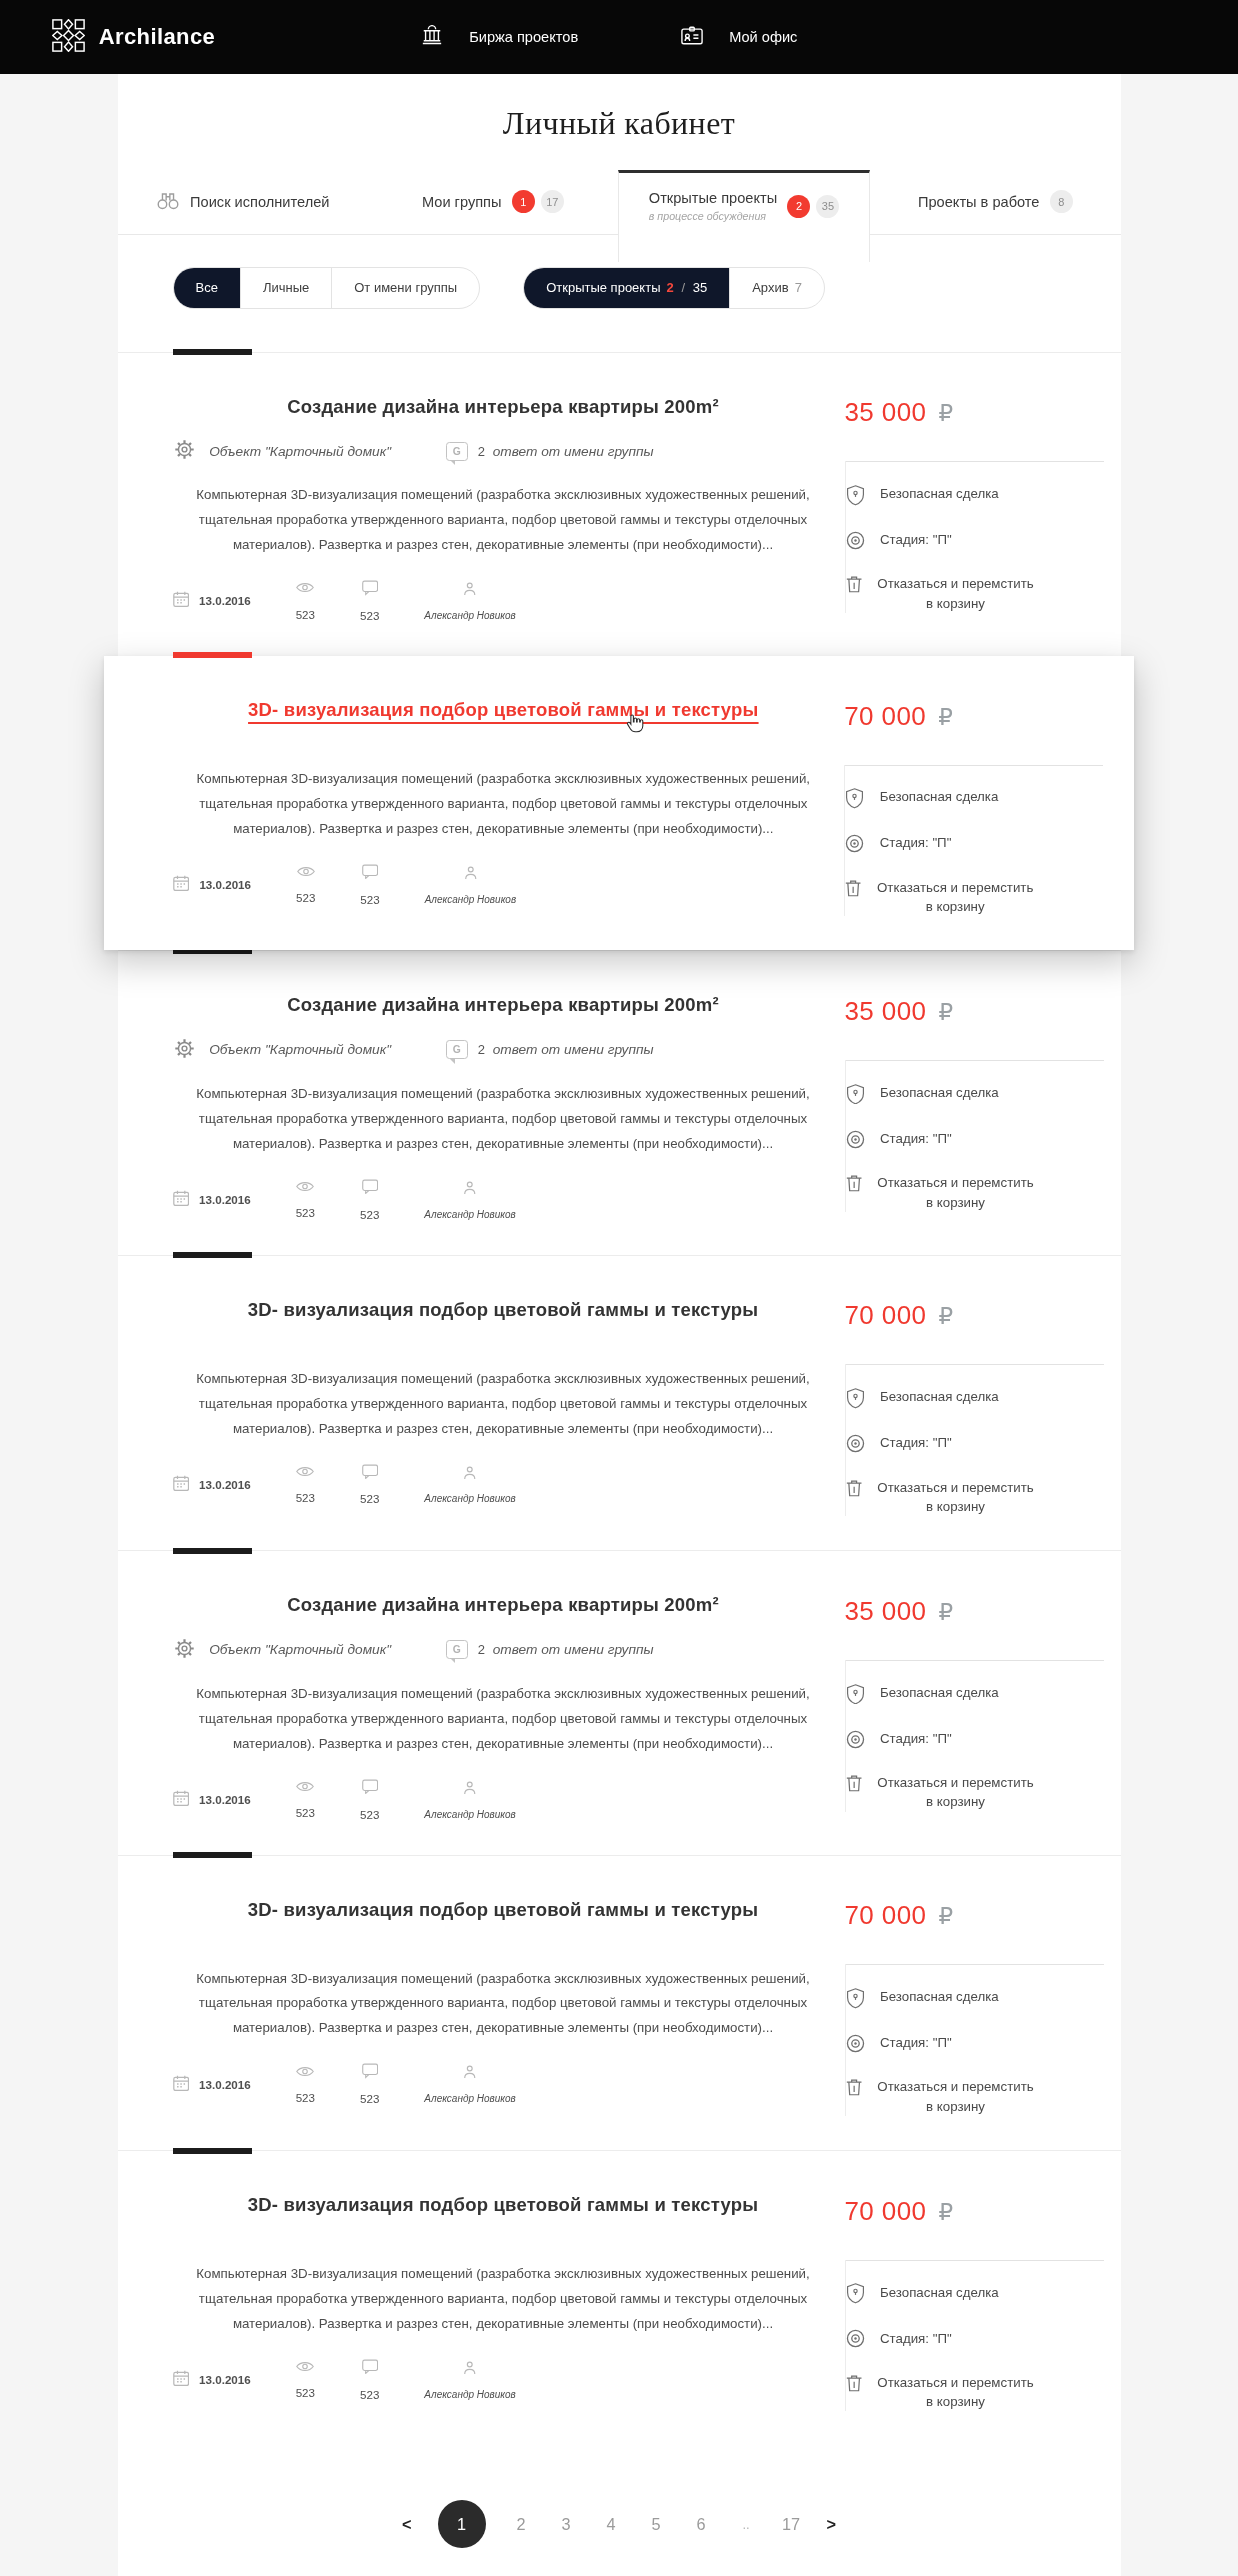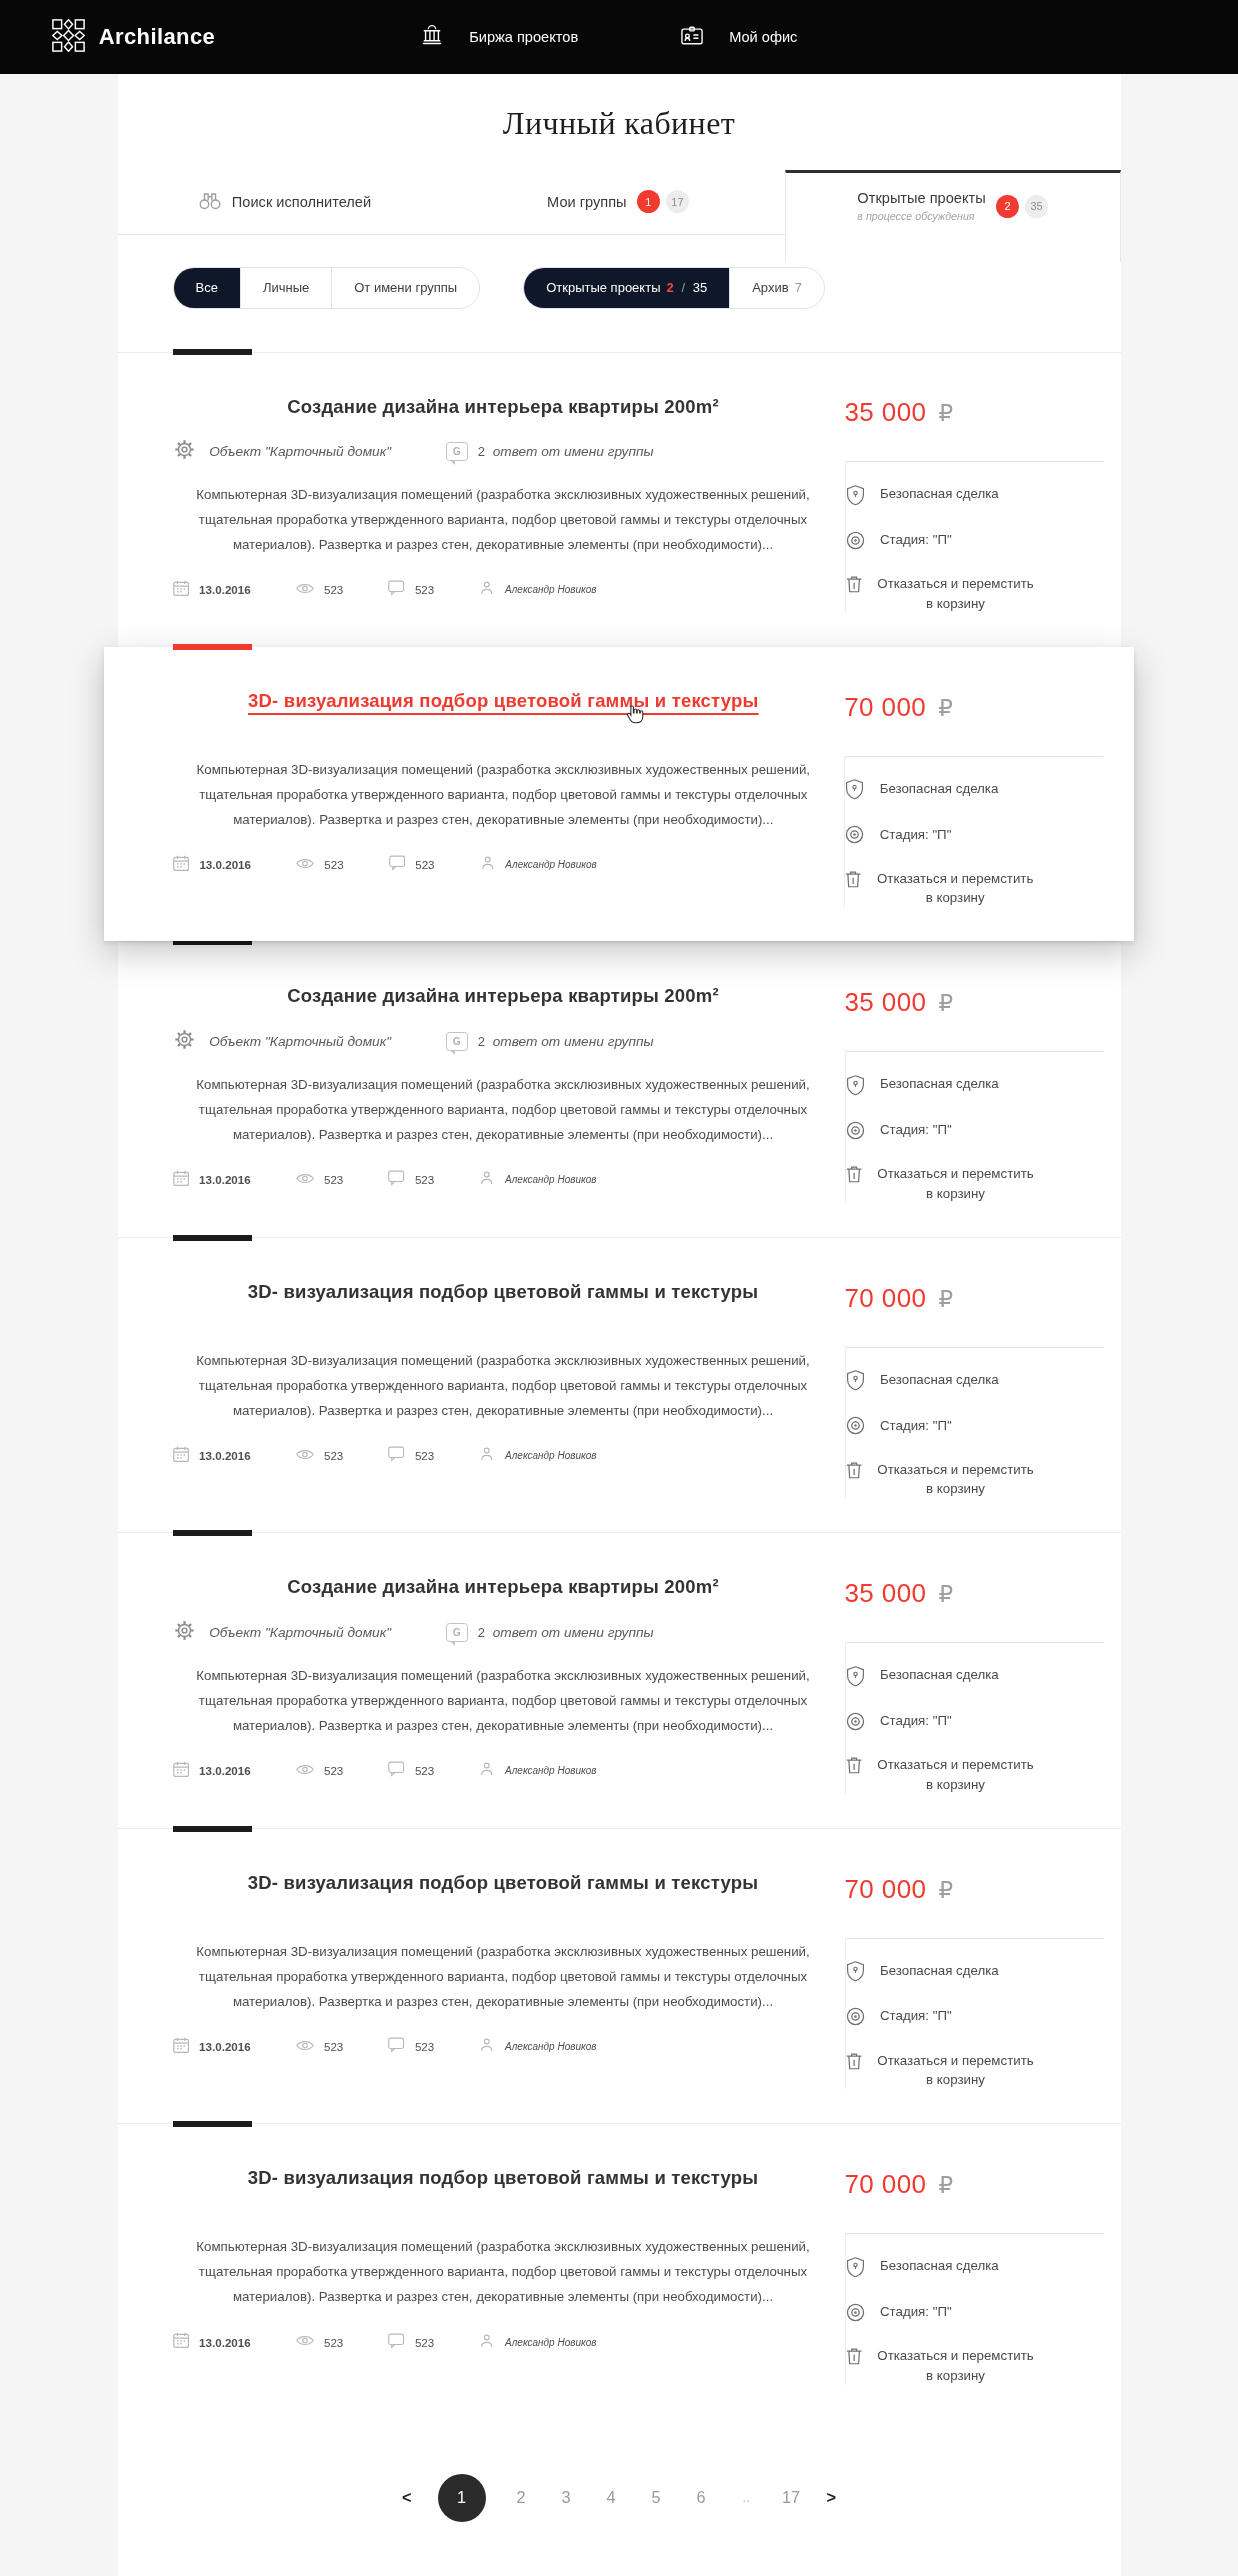--- a/index.html
+++ b/index.html
@@ -117,21 +117,21 @@
   }
   .meta .rcount{ font-size:13px; margin-left:10.3px; color:#555; }
   .meta .rlabel{ font-style:italic; font-size:13.7px; margin-left:7.7px; }
   .desc{
     margin-top:19px; font-size:13.3px; color:#4d4d4d; line-height:1.88; white-space:pre-line;
   }
   .card.no-meta .desc{ margin-top:46px; }
   .stats{ display:flex; align-items:center; margin-top:22px; }
   .stats svg{ color:#b8b8b8; }
   .stat{ display:flex; align-items:center; gap:10.3px; }
-  .stat + .stat{ margin-left:45px; }
+  .stat + .stat{ margin-left:45px;flex-direction:column; }
   .stat .val{ font-size:11.6px; color:#4f4f4f; }
   .stat .val.b{ font-weight:700; }
   .stat .val.it{ font-style:italic; font-size:10px; }
   
   .card-side{ width:259px; flex:0 0 auto; }
   .price{ display:flex; align-items:baseline; margin-top:1.7px; }
   .price .amount{ font-size:26px; color:#f0392f; letter-spacing:0.4px; }
   .price .currency{ font-family:"DejaVu Sans",sans-serif; font-size:23px; color:#9aa0a4; margin-left:12px; }
   .side-info{ margin-top:33px; border-left:0.9px solid #ececec; padding-left:0; }
   .side-divider{ height:0.9px; background:#e2e2e2; width:100%; }
@@ -218,20 +218,26 @@
     <div class="tab active">
       <span class="tab-label-col">
         <span>Открытые проекты</span>
         <span class="tab-sub">в процессе обсуждения</span>
       </span>
       <span class="badges">
         <span class="badge red">2</span>
         <span class="badge gray">35</span>
       </span>
     </div>
+    <div class="tab">
+      <span>Проекты в работе</span>
+      <span class="badges">
+        <span class="badge gray">8</span>
+      </span>
+    </div>
   </div>
 
   <div class="filters">
     <div class="pillgroup">
       <span class="pill dark">Все</span>
       <span class="pill">Личные</span>
       <span class="pill">От имени группы</span>
     </div>
     <div class="pillgroup">
       <span class="pill dark">

